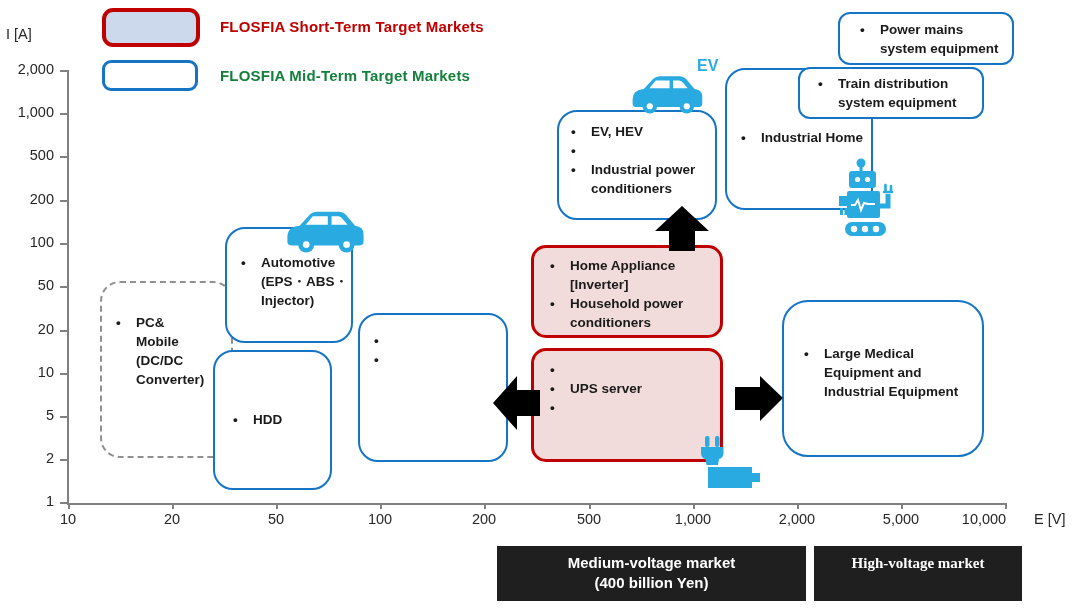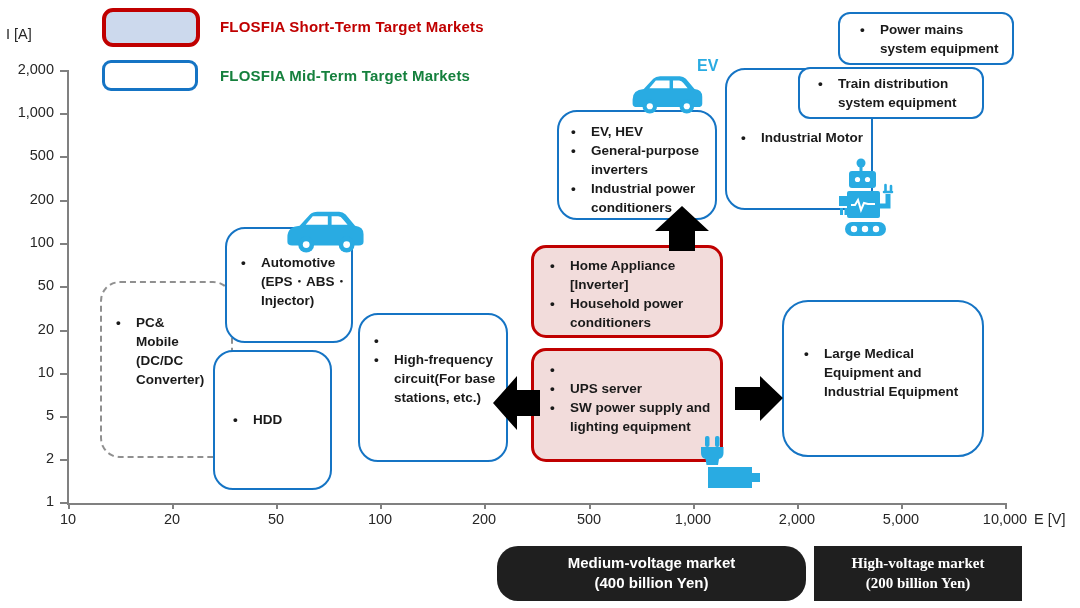--- a/index.html
+++ b/index.html
@@ -84,21 +84,21 @@
 
   <div class="xtick" style="left:26px;">10</div>
   <div class="xtick" style="left:130px;">20</div>
   <div class="xtick" style="left:234px;">50</div>
   <div class="xtick" style="left:338px;">100</div>
   <div class="xtick" style="left:442px;">200</div>
   <div class="xtick" style="left:547px;">500</div>
   <div class="xtick" style="left:651px;">1,000</div>
   <div class="xtick" style="left:755px;">2,000</div>
   <div class="xtick" style="left:859px;">5,000</div>
-  <div class="xtick" style="left:963px;">10,000</div>
+  <div class="xtick" style="left:942px;">10,000</div>
 
   <div class="lg-swatch lg-short"></div>
   <div class="lg-text short">FLOSFIA Short-Term Target Markets</div>
   <div class="lg-swatch lg-mid"></div>
   <div class="lg-text mid">FLOSFIA Mid-Term Target Markets</div>
 
   <div class="mbox dashed" style="left:100px;top:281px;width:133px;height:177px;padding:30px 4px 0 10px;z-index:1;">
     <div class="bi">
         <span class="bu">•</span>
         <span class="tx">PC&amp;
@@ -123,23 +123,20 @@
         <span class="tx">HDD</span>
       </div>
   </div>
 
   <div class="mbox blue" style="left:358px;top:313px;width:150px;height:149px;padding:16px 2px 0 10px;z-index:3;">
     <div class="bi">
         <span class="bu">•</span>
       </div>
     <div class="bi">
         <span class="bu">•</span>
-        <span class="tx">High-frequency
-circuit(For base
-stations, etc.)</span>
       </div>
   </div>
 
   <div class="mbox red" style="left:531px;top:245px;width:192px;height:93px;padding:8px 2px 0 12px;z-index:3;">
     <div class="bi">
         <span class="bu">•</span>
         <span class="tx">Home Appliance
 [Inverter]</span>
       </div>
     <div class="bi">
@@ -152,46 +149,42 @@
   <div class="mbox red" style="left:531px;top:348px;width:192px;height:114px;padding:9px 2px 0 12px;z-index:3;">
     <div class="bi">
         <span class="bu">•</span>
       </div>
     <div class="bi">
         <span class="bu">•</span>
         <span class="tx">UPS server</span>
       </div>
     <div class="bi">
         <span class="bu">•</span>
-        <span class="tx">SW power supply and
-lighting equipment</span>
       </div>
   </div>
 
   <div class="mbox blue" style="left:557px;top:110px;width:160px;height:110px;padding:10px 2px 0 8px;z-index:3;">
     <div class="bi">
         <span class="bu">•</span>
         <span class="tx">EV, HEV</span>
       </div>
     <div class="bi">
         <span class="bu">•</span>
-        <span class="tx">General-purpose
-inverters</span>
       </div>
     <div class="bi">
         <span class="bu">•</span>
         <span class="tx">Industrial power
 conditioners</span>
       </div>
   </div>
 
   <div class="mbox blue" style="left:725px;top:68px;width:148px;height:142px;padding:58px 2px 0 10px;z-index:1;">
     <div class="bi">
         <span class="bu">•</span>
-        <span class="tx">Industrial  Motor</span>
+        <span class="tx">Industrial  Home</span>
       </div>
   </div>
 
   <div class="mbox blue" style="left:798px;top:67px;width:186px;height:52px;padding:5px 2px 0 14px;border-radius:12px;z-index:2;">
     <div class="bi">
         <span class="bu">•</span>
         <span class="tx">Train distribution
 system equipment</span>
       </div>
   </div>
@@ -264,22 +257,21 @@
   </svg>
 
   <svg class="icon" style="left:698px;top:436px;" width="64" height="54" viewBox="0 0 64 54">
     <rect class="cyan" x="7" y="0" width="4.5" height="11" rx="2"></rect>
     <rect class="cyan" x="17" y="0" width="4.5" height="11" rx="2"></rect>
     <path class="cyan" d="M3,11 L25.5,11 L25.5,17 Q25.5,22 21,23 L20,29 L8.5,29 L7.5,23 Q3,22 3,17 Z"></path>
     <rect class="cyan" x="10" y="31" width="44" height="21"></rect>
     <rect class="cyan" x="54" y="37" width="8" height="9"></rect>
   </svg>
 
-  <div class="bar" style="left:497px;width:309px;border-radius:21px;">
+  <div class="bar" style="left:497px;width:309px;">
     <div>Medium-voltage market</div>
     <div>(400 billion Yen)</div>
   </div>
   <div class="bar" style="left:814px;width:208px;font-family:Liberation Serif, serif;">
     <div>High-voltage market</div>
-    <div>(200 billion Yen)</div>
   </div>
 
 </div>
 
 </body></html>

